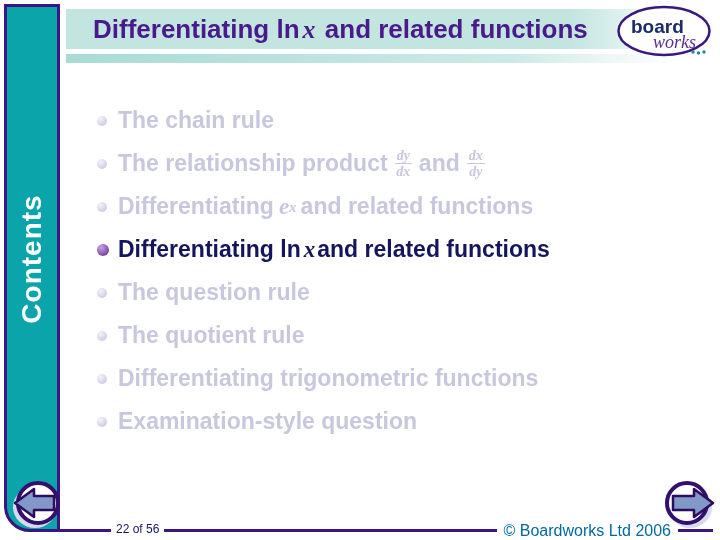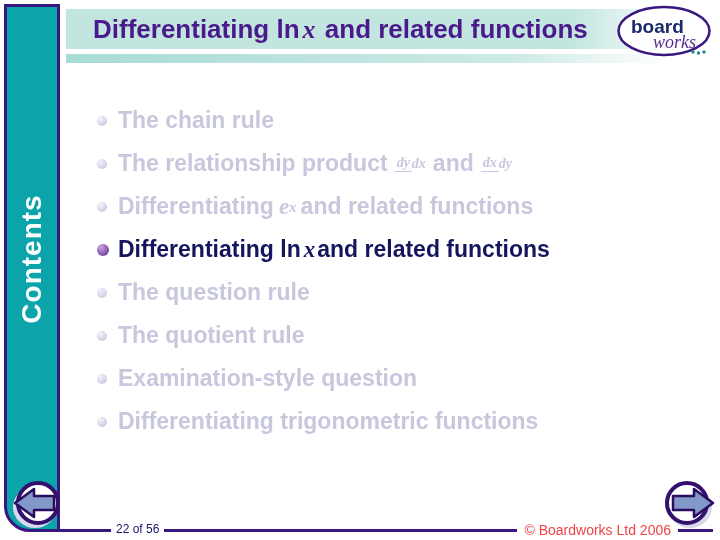--- a/index.html
+++ b/index.html
@@ -48,40 +48,40 @@
   .bullet {
     width:10px; height:10px; border-radius:50%; margin-right:11px; flex:none;
     background:radial-gradient(circle at 35% 30%, #F4F4FB 0%, #D6D6E9 55%, #BFBFD8 100%);
   }
   .item.active { color:#15155E; }
   .item.active .bullet {
     width:12px; height:12px; margin-right:9px;
     background:radial-gradient(circle at 35% 30%, #C9A3DE 0%, #8A5BB4 55%, #5E3390 100%);
   }
   .frac {
-    display:inline-flex; flex-direction:row; align-items:center;
+    display:inline-flex; flex-direction:column; align-items:center;
     font-family:"Liberation Serif", serif; font-style:italic;
     font-size:14px; line-height:1.1; margin:0 7px; font-weight:bold;
   }
   .frac .num { border-bottom:1.5px solid currentColor; padding:0 2px; }
   .math-e { font-family:"Liberation Serif", serif; font-style:italic; margin-left:5px; }
   .math-sup {
     font-family:"Liberation Serif", serif; font-style:italic;
     font-size:15px; vertical-align:super; line-height:0; margin-right:4px;
   }
 
   
   .rule { position:absolute; left:60px; top:529px; width:653px; height:3px; background:#3A1680; }
   .page-label {
     position:absolute; left:71px; top:522px; background:#ffffff; padding:0 5px;
     font-size:12px; color:#16166A; z-index:2;margin-left:40px;
   }
   .copyright {
     position:absolute; right:42px; top:522px; background:#ffffff; padding:0 7px;
-    font-size:14px; color:#ef4444; z-index:2;
+    font-size:16px; color:#0369a1; z-index:2;
   }
   .nav-back  { position:absolute; left:9px;  top:476px; width:56px; height:56px; cursor:pointer; z-index:3; }
   .nav-forward { position:absolute; left:660px; top:476px; width:58px; height:56px; cursor:pointer; z-index:3; }
 </style>
 </head>
 <body>
 
 <div class="sidebar">
   <div class="sidebar-label">Contents</div>
 </div>
@@ -143,26 +143,26 @@
     <span>The question rule</span>
   </div>
 
   <div class="item">
     <span class="bullet"></span>
     <span>The quotient rule</span>
   </div>
 
   <div class="item">
     <span class="bullet"></span>
-    <span>Examination-style question</span>
+    <span>Differentiating trigonometric functions</span>
   </div>
 
   <div class="item">
     <span class="bullet"></span>
-    <span>Differentiating trigonometric functions</span>
+    <span>Examination-style question</span>
   </div>
 
 </div>
 
 <div class="rule"></div>
 <div class="page-label">22 of 56</div>
 <div class="copyright">© Boardworks Ltd 2006</div>
 
 <svg class="nav-back" viewBox="0 0 56 56">
   <ellipse cx="26" cy="31" rx="22" ry="21" fill="#D9D9EC"></ellipse>

